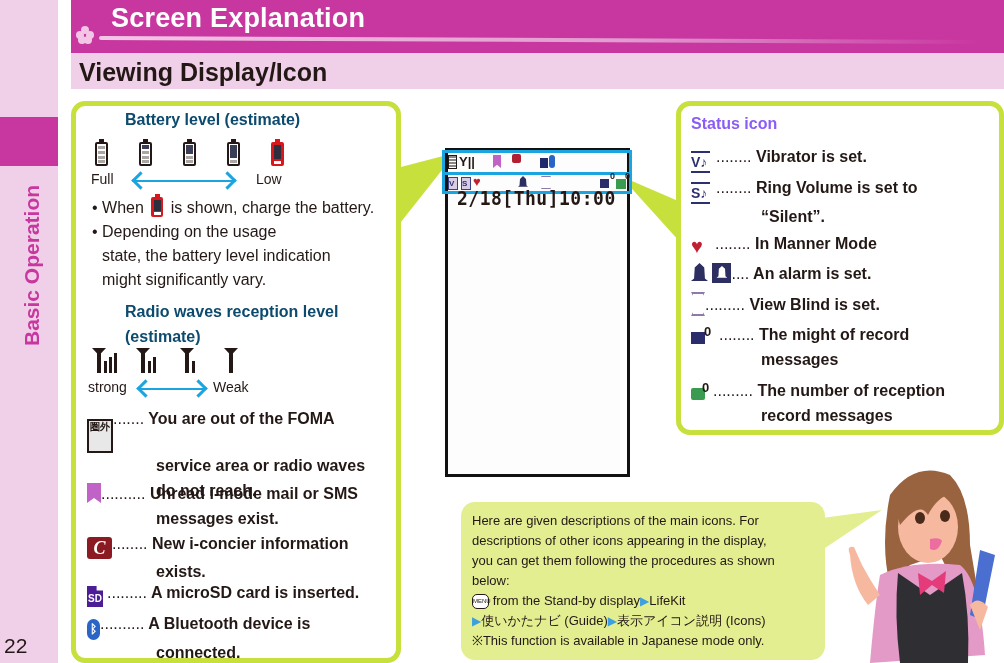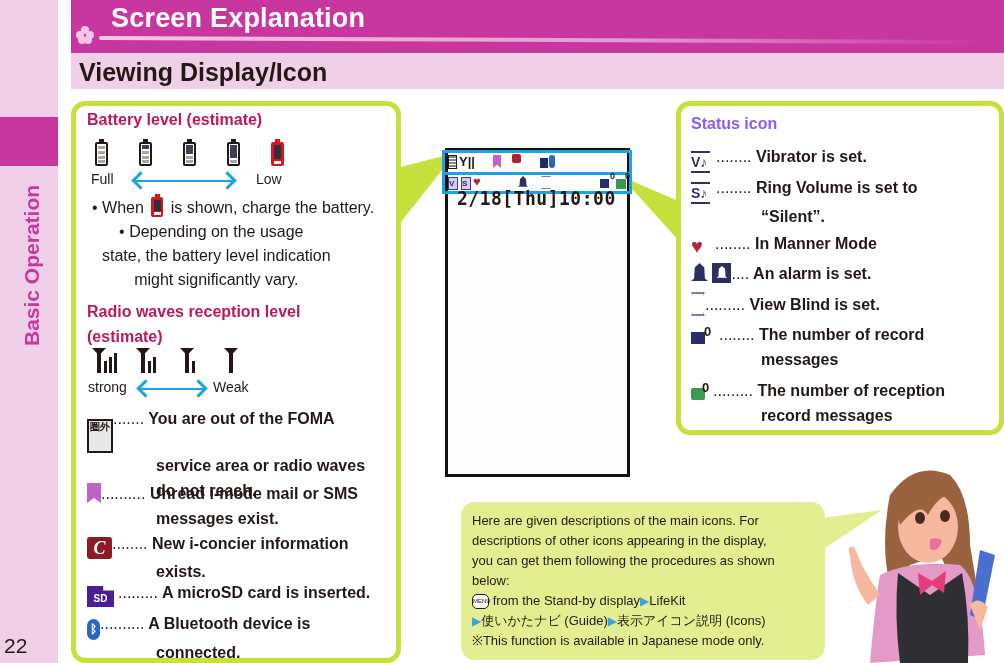--- a/index.html
+++ b/index.html
@@ -23,22 +23,22 @@
   .flower span { position: absolute; width: 8px; height: 8px; background: #f3c6e6; border-radius: 50%; }
 
   .subhead { position: absolute; left: 71px; top: 53px; width: 933px; height: 36px; background: #f0d0e8; }
   .subhead-title { position: absolute; left: 8px; top: 5px; font-weight: bold; font-size: 25px; color: #231815; }
 
   
   .box { position: absolute; border: 5px solid #c8e03c; border-radius: 14px; background: #fff; }
   .left-box { left: 71px; top: 101px; width: 330px; height: 562px; }
   .right-box { left: 676px; top: 101px; width: 328px; height: 334px; }
 
-  .h { font-weight: bold; font-size: 16px; color: #be185d; }
-  .txt { font-size: 16px; line-height: 24px; color: #231815; text-align: center; }
+  .h { font-weight: bold; font-size: 16px; color: #0c4a6e; margin-left: 38px; }
+  .txt { font-size: 16px; line-height: 24px; color: #231815; }
   .small { font-size: 14px; color: #231815; }
 
   .icon-row { position: absolute; display: flex; align-items: flex-end; }
 
   
   .batt { position: relative; width: 13px; height: 24px; border: 2px solid #231815; border-radius: 2px; background: #fff; }
   .batt::before { content: ""; position: absolute; left: 2px; top: -5px; width: 5px; height: 3px; background: #231815; }
   .batt .seg { position: absolute; left: 1px; width: 7px; height: 3px; background: #a9a6a4; }
   .batt .fill { position: absolute; left: 1px; top: 1px; width: 7px; background: #3a3f55; }
   .batt.low { border-color: #d8161b; background: #d8161b; }
@@ -196,21 +196,21 @@
     <div style="padding-left:69px;">messages exist.</div>
   </div>
 
   <div class="entry" style="left:11px;top:425px;">
     <span class="mini-icon" style="width:25px;height:22px;background:#8b1a22;border-radius:3px;color:#fff;font-style:italic;font-family:'Liberation Serif',serif;font-size:18px;line-height:22px;text-align:center;vertical-align:-5px;">C</span><span class="dots">........</span>
     <span>New i-concier information</span>
     <div style="padding-left:69px;">exists.</div>
   </div>
 
   <div class="entry" style="left:11px;top:474px;">
-    <span class="mini-icon" style="width:27px;height:21px;background:#4c1d95;color:#fff;font-size:10px;line-height:25px;text-align:center;clip-path:polygon(0 0,60% 0,60% 22%,100% 22%,100% 100%,0 100%);vertical-align:-4px;">SD</span><span class="dots" style="margin-left:4px;">.........</span>
+    <span class="mini-icon" style="width:16px;height:21px;background:#4c1d95;color:#fff;font-size:10px;line-height:25px;text-align:center;clip-path:polygon(0 0,60% 0,60% 22%,100% 22%,100% 100%,0 100%);vertical-align:-4px;">SD</span><span class="dots" style="margin-left:4px;">.........</span>
     <span>A microSD card is inserted.</span>
   </div>
 
   <div class="entry" style="left:11px;top:505px;">
     <span class="mini-icon" style="width:13px;height:21px;background:#2a64c4;border-radius:7px;color:#fff;font-size:12px;line-height:21px;text-align:center;vertical-align:-4px;">ᛒ</span><span class="dots">..........</span>
     <span>A Bluetooth device is</span>
     <div style="padding-left:69px;">connected.</div>
   </div>
 </div>
 
@@ -265,21 +265,21 @@
     <span>An alarm is set.</span>
   </div>
 
   <div class="entry" style="left:10px;top:186px;">
     <span class="mini-icon" style="width:14px;height:24px;border:2px solid #8e7aa8;clip-path:polygon(0 0,100% 0,55% 50%,100% 100%,0 100%,45% 50%);background:#fff;vertical-align:-6px;"></span><span class="dots">.........</span>
     <span>View Blind is set.</span>
   </div>
 
   <div class="entry" style="left:10px;top:216px;">
     <span class="mini-icon" style="position:relative;width:22px;height:22px;vertical-align:-5px;"><span style="position:absolute;left:0;top:9px;width:14px;height:12px;background:#2a2d6a;"></span><span style="position:absolute;left:13px;top:-4px;font-size:13px;font-weight:bold;">0</span></span><span class="dots" style="margin-left:6px;">........</span>
-    <span>The number of record</span>
+    <span>The might of record</span>
     <div style="padding-left:70px;">messages</div>
   </div>
 
   <div class="entry" style="left:10px;top:272px;">
     <span class="mini-icon" style="position:relative;width:22px;height:22px;vertical-align:-5px;"><span style="position:absolute;left:0;top:9px;width:14px;height:12px;background:#3a9a50;border-radius:2px;"></span><span style="position:absolute;left:11px;top:-4px;font-size:13px;font-weight:bold;">0</span></span><span class="dots">.........</span>
     <span>The number of reception</span>
     <div style="padding-left:70px;">record messages</div>
   </div>
 </div>
 

